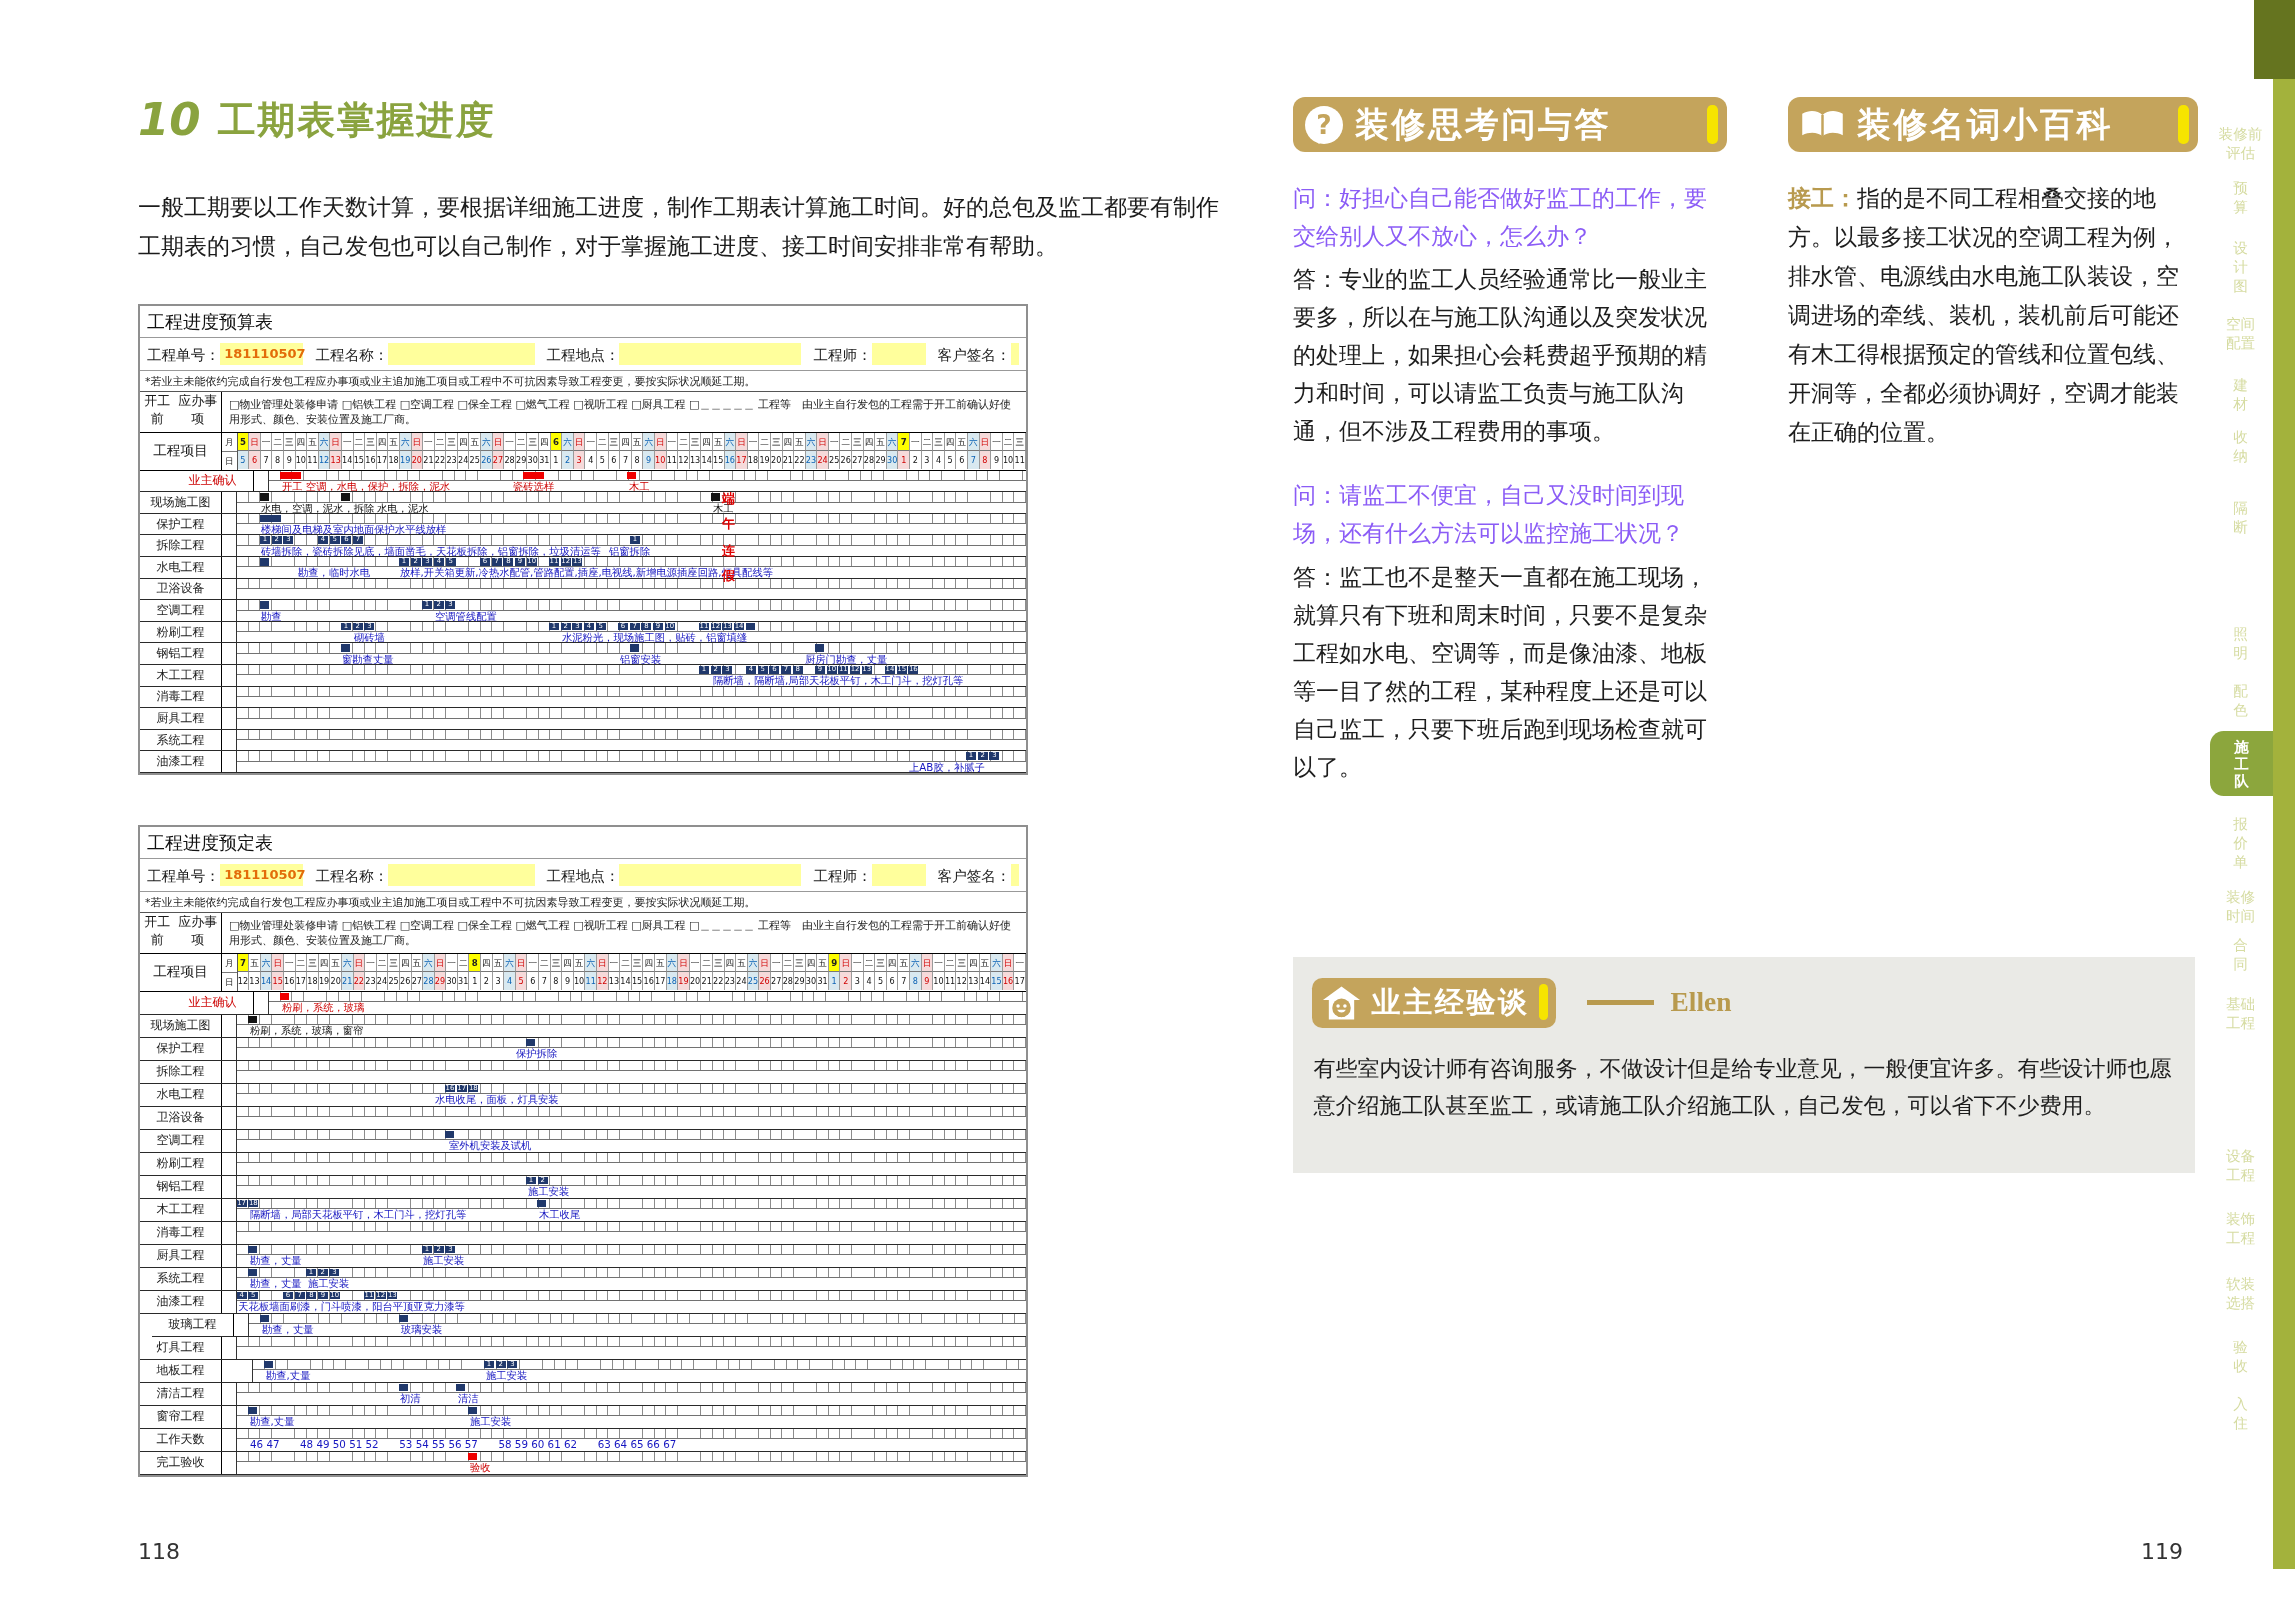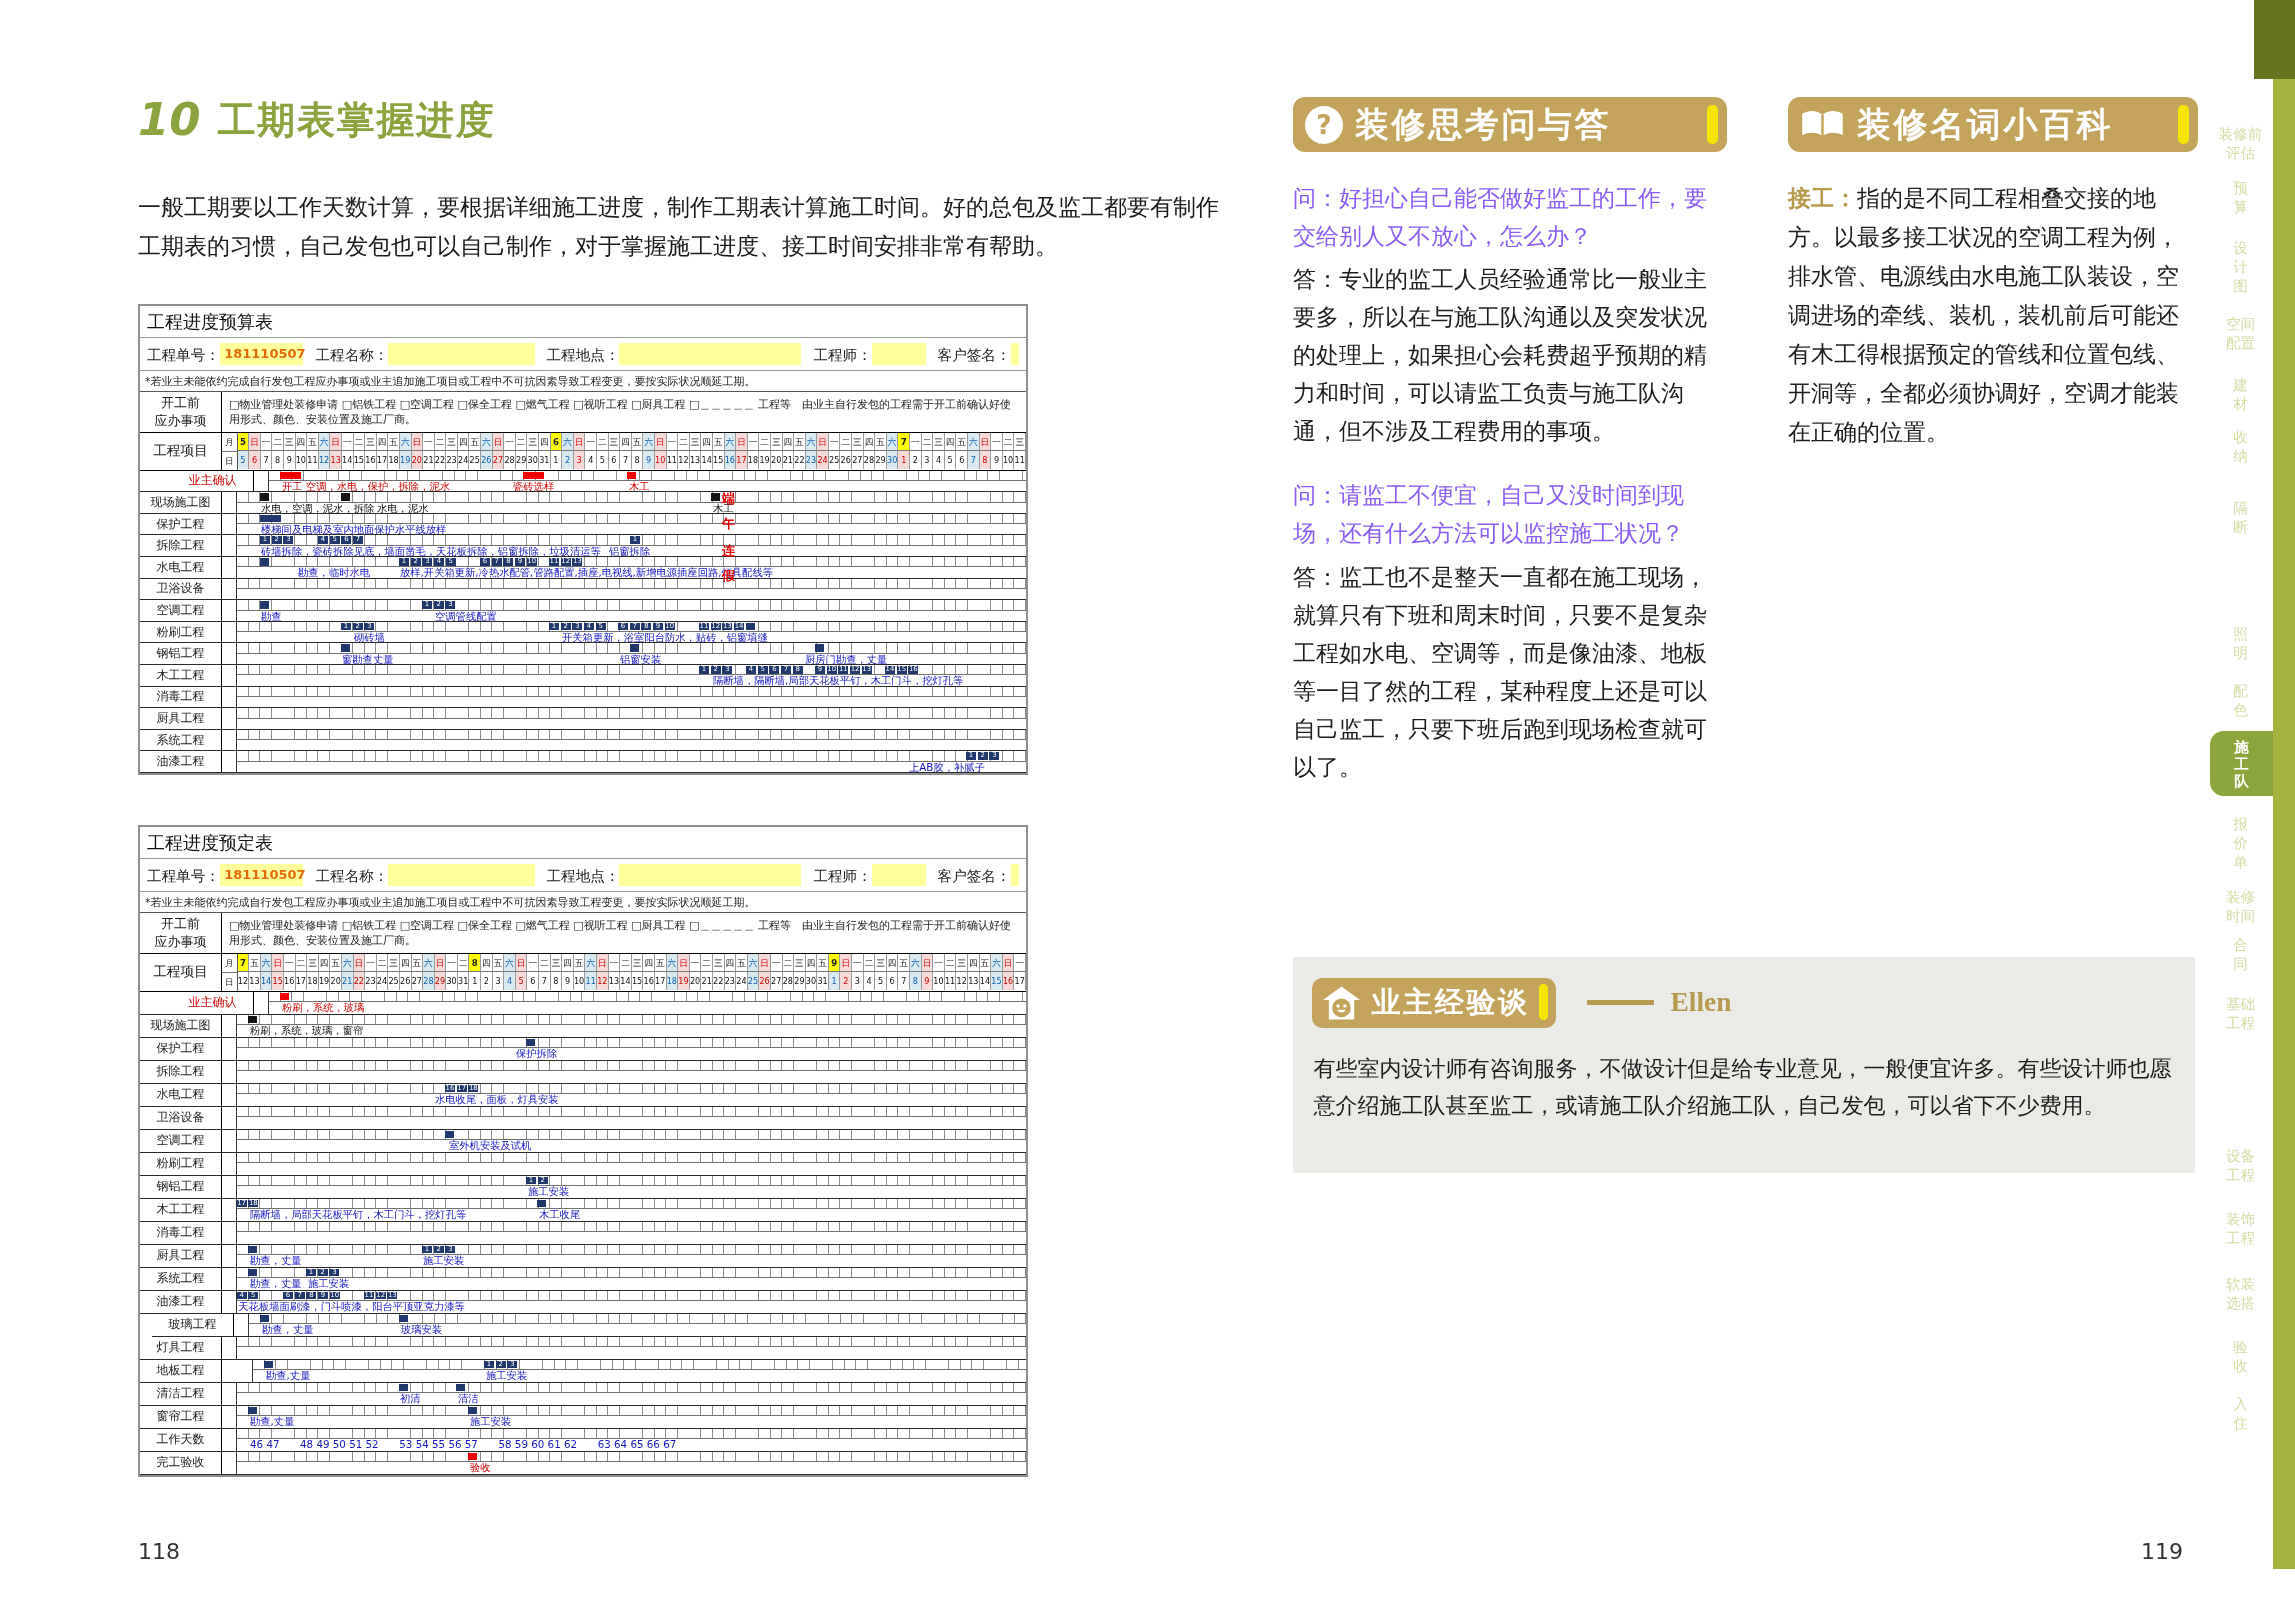--- a/index.html
+++ b/index.html
@@ -20,21 +20,21 @@
   .g-title{font-size:18px;color:#111;padding:4.3px 6.9px 2.6px;border-bottom:0.9px solid #999;}
   .g-fields{display:flex;align-items:flex-end;padding:5.1px 6.9px;font-size:14.6px;border-bottom:0.9px solid #999;}
   .g-fields .lab{margin-left:12px;white-space:nowrap;}
   .g-fields .lab:first-child{margin-left:0;}
   .g-box{background:#ffff9c;height:22px;display:flex;align-items:center;padding:0 4.3px;font-size:13px;}
   .g-box.grow{flex:1;}
   .g-ord{color:#e36c09;font-weight:bold;}
   .g-note{font-size:11px;padding:2.6px 5.1px;color:#222;border-bottom:0.9px solid #555;white-space:nowrap;}
   .g-prework{display:flex;border-bottom:1.3px solid #000;}
   .g-plabel{width:81px;border-right:1.3px solid #000;text-align:center;font-size:13px;line-height:18px;
-            display:flex;flex-direction:column;justify-content:center;}
+            display:flex;justify-content:center;}
   .g-ptext{flex:1;font-size:11px;line-height:15.4px;padding:4.3px 6.9px;display:flex;align-items:center;}
   .g-cal{display:flex;border-bottom:1.3px solid #000;}
   .g-callabel{width:81px;border-right:1.3px solid #000;display:flex;align-items:center;justify-content:center;font-size:13.7px;}
   .g-wdcol{width:14.6px;border-right:0.9px solid #555;display:flex;flex-direction:column;font-size:8.6px;text-align:center;}
   .g-wdcol div{height:18px;line-height:18px;}
   .g-wdcol div:first-child{border-bottom:0.9px solid #777;}
   .g-days{flex:1;overflow:hidden;}
   .g-wrow,.g-drow{display:flex;}
   .g-wrow span,.g-drow span{box-sizing:border-box;width:11.6px;flex:0 0 11.6px;height:18px;line-height:18px;
        text-align:center;font-size:8.1px;border-right:0.9px solid #9a9a9a;color:#111;overflow:hidden;}
@@ -427,21 +427,21 @@
             <span class="g-seg">10</span>
           </div>
           <div class="g-segs" style="left: 477px;">
             <span class="g-seg">11</span>
             <span class="g-seg">12</span>
             <span class="g-seg">13</span>
             <span class="g-seg">14</span>
           </div>
           <div class="g-bar " style="left: 524px; width: 9px;"></div>
           <div class="g-ann " style="left: 132px;">砌砖墙</div>
-          <div class="g-ann " style="left: 340px;">开关箱更新，浴室阳台防水，贴砖，铝窗填缝</div>
+          <div class="g-ann " style="left: 340px;">水泥粉光，现场施工图，贴砖，铝窗填缝</div>
         </div>
       </div>
       <div class="g-row" style="height: 20.6px;">
         <div class="g-rlabel">钢铝工程</div>
         <div class="g-tl">
           <div class="g-bar " style="left: 119px; width: 9px;"></div>
           <div class="g-bar " style="left: 408px; width: 9px;"></div>
           <div class="g-bar " style="left: 593px; width: 9px;"></div>
           <div class="g-ann " style="left: 120px;">窗勘查丈量</div>
           <div class="g-ann " style="left: 398px;">铝窗安装</div>

